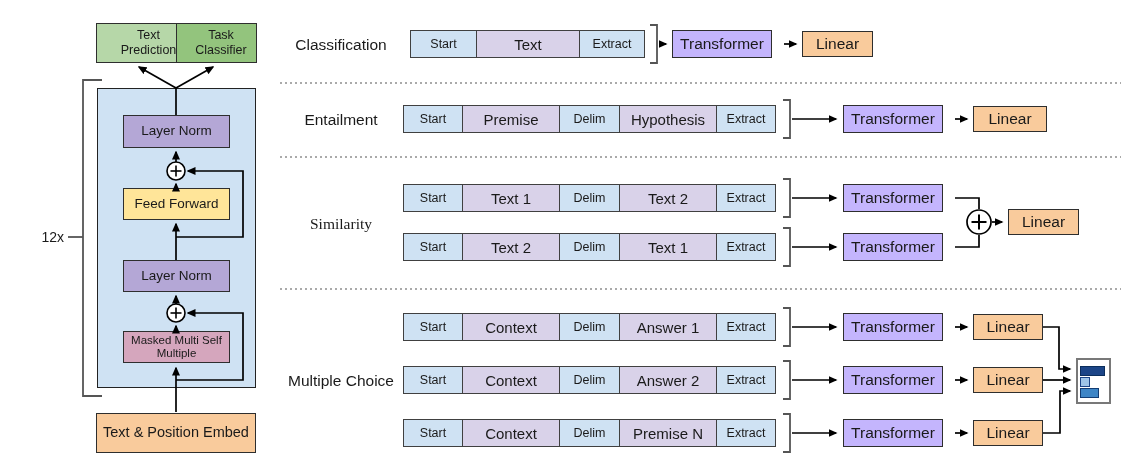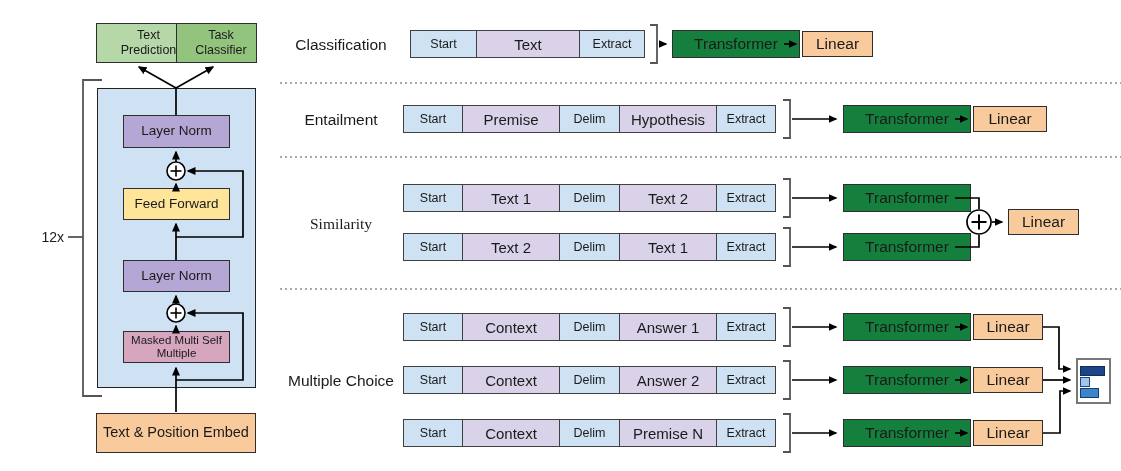--- a/index.html
+++ b/index.html
@@ -18,21 +18,21 @@
   .repeat-label{position:absolute;font-size:14px;}
   
   .seq-row{position:absolute;display:flex;height:28px;}
   .seg{box-sizing:border-box;border:1.5px solid #404040;display:flex;align-items:center;
        justify-content:center;}
   .seg + .seg{margin-left:-1.5px;}
   .seg.blue{background:#cfe2f3;font-size:12.5px;}
   .seg.purple{background:#d9d2e9;font-size:15px;}
   .w-start{width:60px;}.w-big{width:99px;}.w-delim{width:61px;}.w-extract{width:60px;}
   .wc-start{width:67px;}.wc-text{width:105px;}.wc-extract{width:66px;}
-  .tbox{position:absolute;box-sizing:border-box;width:128px;height:28px;background:#15803d;
+  .tbox{position:absolute;box-sizing:border-box;width:100px;height:28px;background:#c4b5fd;
         border:1.5px solid #2e2e2e;display:flex;align-items:center;justify-content:center;font-size:15.5px;}
   .lbox{position:absolute;box-sizing:border-box;height:26px;background:#f9cb9c;
         border:1.5px solid #2e2e2e;display:flex;align-items:center;justify-content:center;font-size:15.5px;}
   .task-label{position:absolute;left:280px;width:122px;text-align:center;font-size:15.5px;}
   
   .result-chart{position:absolute;left:1076px;top:358px;width:31px;height:42px;background:#fff;
         border:2px solid #787878;}
   .bar{position:absolute;height:8px;}
   .bar1{left:2px;top:6px;width:23px;background:#1c4587;border:1px solid #0b2e5c;}
   .bar2{left:2px;top:17px;width:8px;background:#9fc5e8;border:1px solid #1c4587;}

